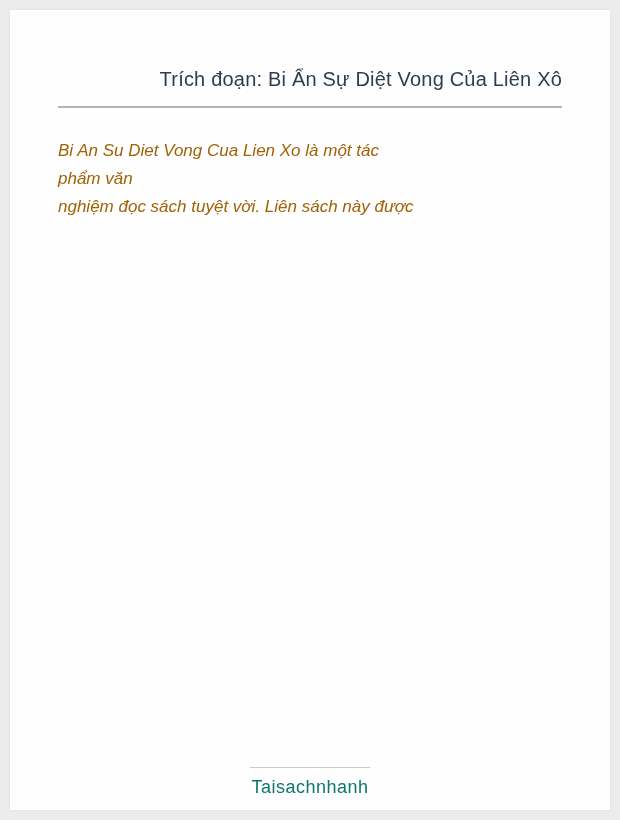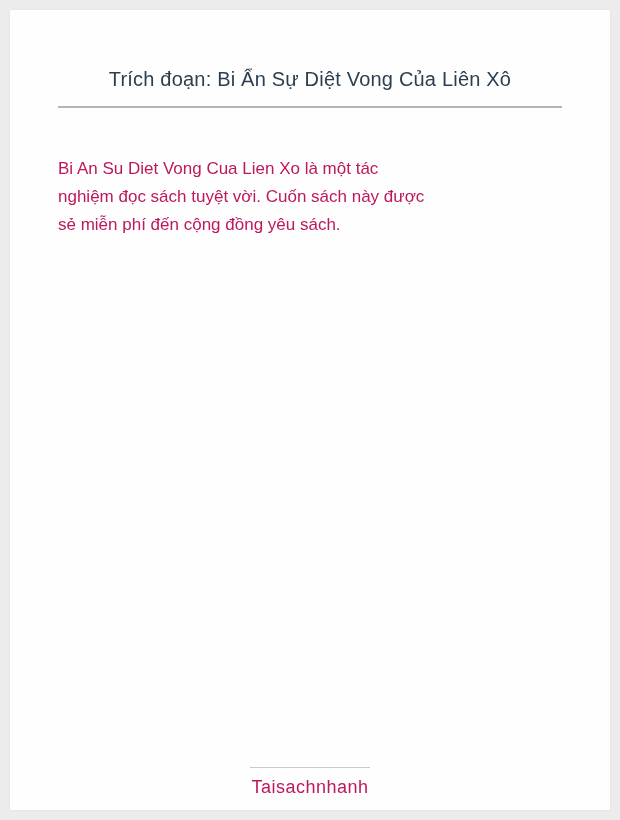--- a/index.html
+++ b/index.html
@@ -16,74 +16,75 @@
     width: 600px;
     height: 800px;
     background: #fefefe;
     box-shadow: 0 0 3px rgba(0,0,0,0.06);
     display: flex;
     flex-direction: column;
     padding: 0 48px;
   }
   .doc-title {
     margin-top: 56px;
-    text-align: center;
+    text-align: right;
     font-size: 20px;
     font-weight: 500;
     letter-spacing: 0.2px;
     color: #2c3e50;
     line-height: 1.35;
   }
   .title-divider {
     margin-top: 13px;
     border: none;
     border-bottom: 2px solid #b3b6b8;
     width: 100%;
   }
   .doc-body {
-    margin-top: 47px;
+    margin-top: 29px;
     font-size: 17px;
-    color: #be185d;
+    color: #a16207;
     line-height: 28px;
+    font-style: italic;
   }
   .body-line {
     white-space: nowrap;
   }
   .footer {
     margin-top: auto;
     padding-bottom: 12px;
     display: flex;
     flex-direction: column;
     align-items: center;
   }
   .footer-divider {
     width: 120px;
     border: none;
     border-bottom: 1px solid #c9cccd;
   }
   .footer-brand {
     margin-top: 9px;
     font-size: 18px;
-    color: #be185d;
+    color: #0f766e;
     letter-spacing: 0.5px;
   }
 </style>
 </head>
 <body>
 
 <div class="card">
 
   <h1 class="doc-title">Trích đoạn: Bi Ẩn Sự Diệt Vong Của Liên Xô</h1>
 
   <hr class="title-divider">
 
   <div class="doc-body">
     <div class="body-line">Bi An Su Diet Vong Cua Lien Xo là một tác</div>
-    <div class="body-line">nghiệm đọc sách tuyệt vời. Cuốn sách này được</div>
-    <div class="body-line">sẻ miễn phí đến cộng đồng yêu sách.</div>
+    <div class="body-line">phẩm văn</div>
+    <div class="body-line">nghiệm đọc sách tuyệt vời. Liên sách này được</div>
   </div>
 
   <div class="footer">
     <hr class="footer-divider">
     <div class="footer-brand">Taisachnhanh</div>
   </div>
 
 </div>
 
 </body></html>

